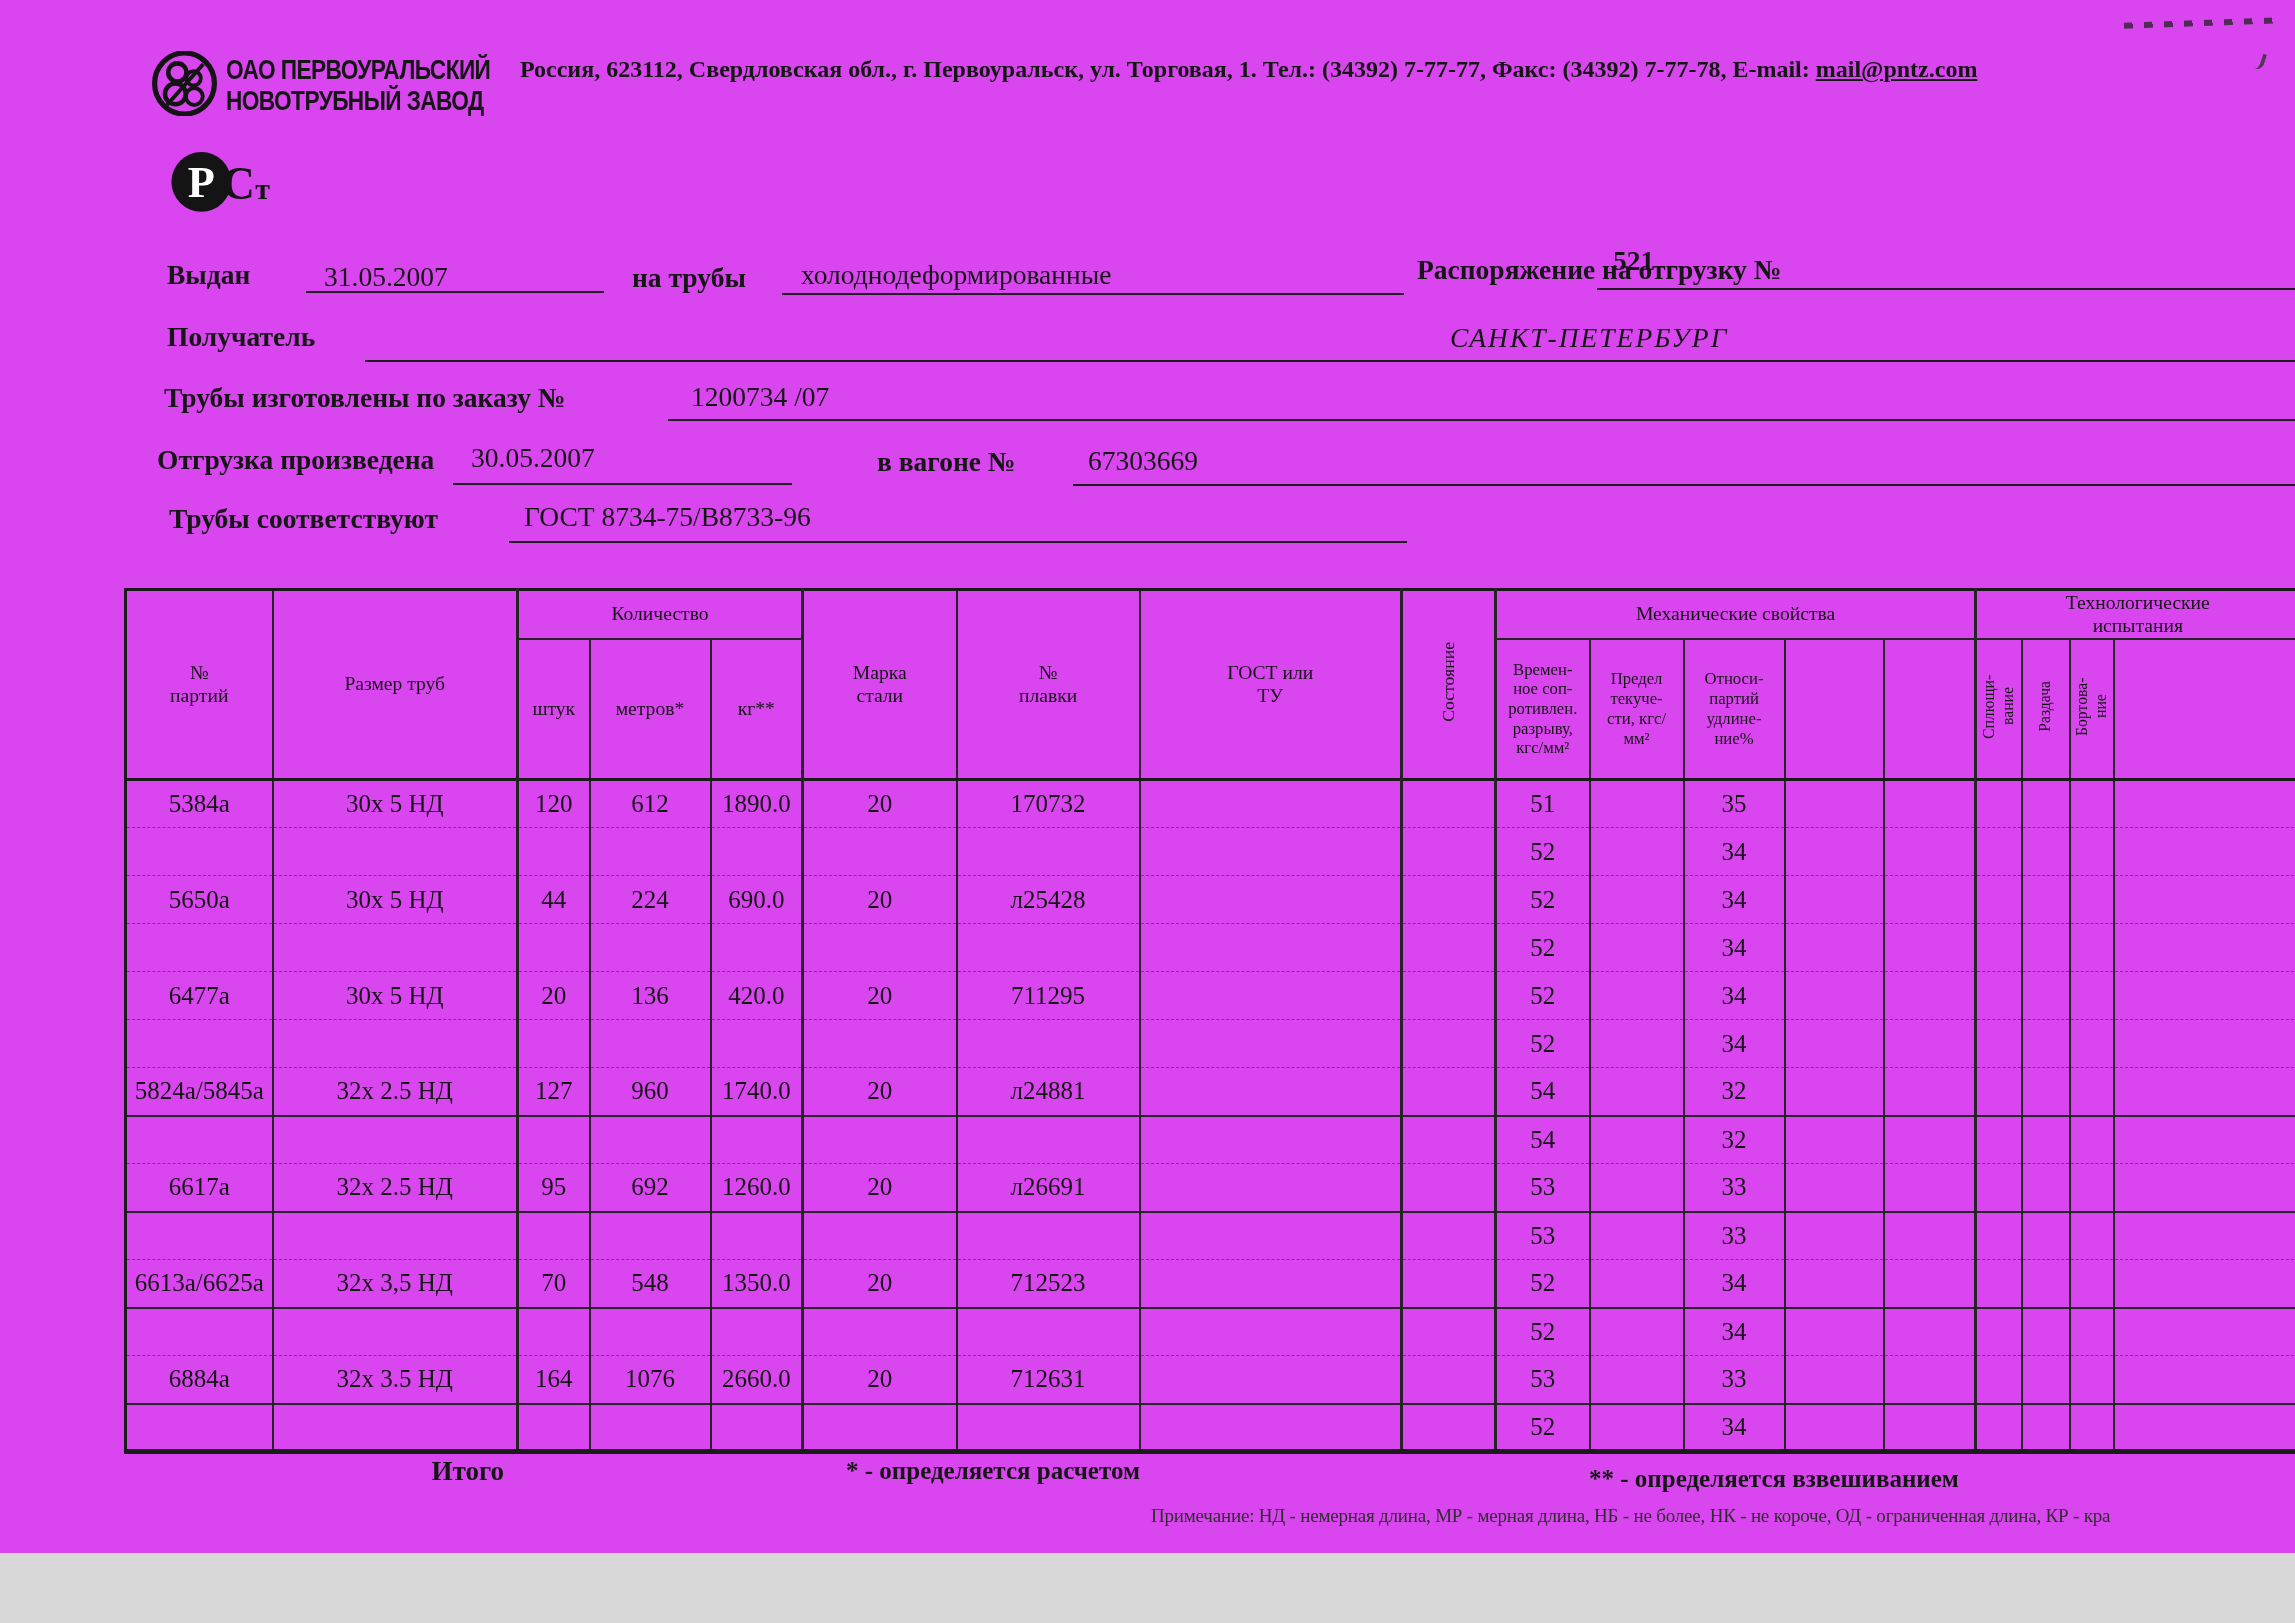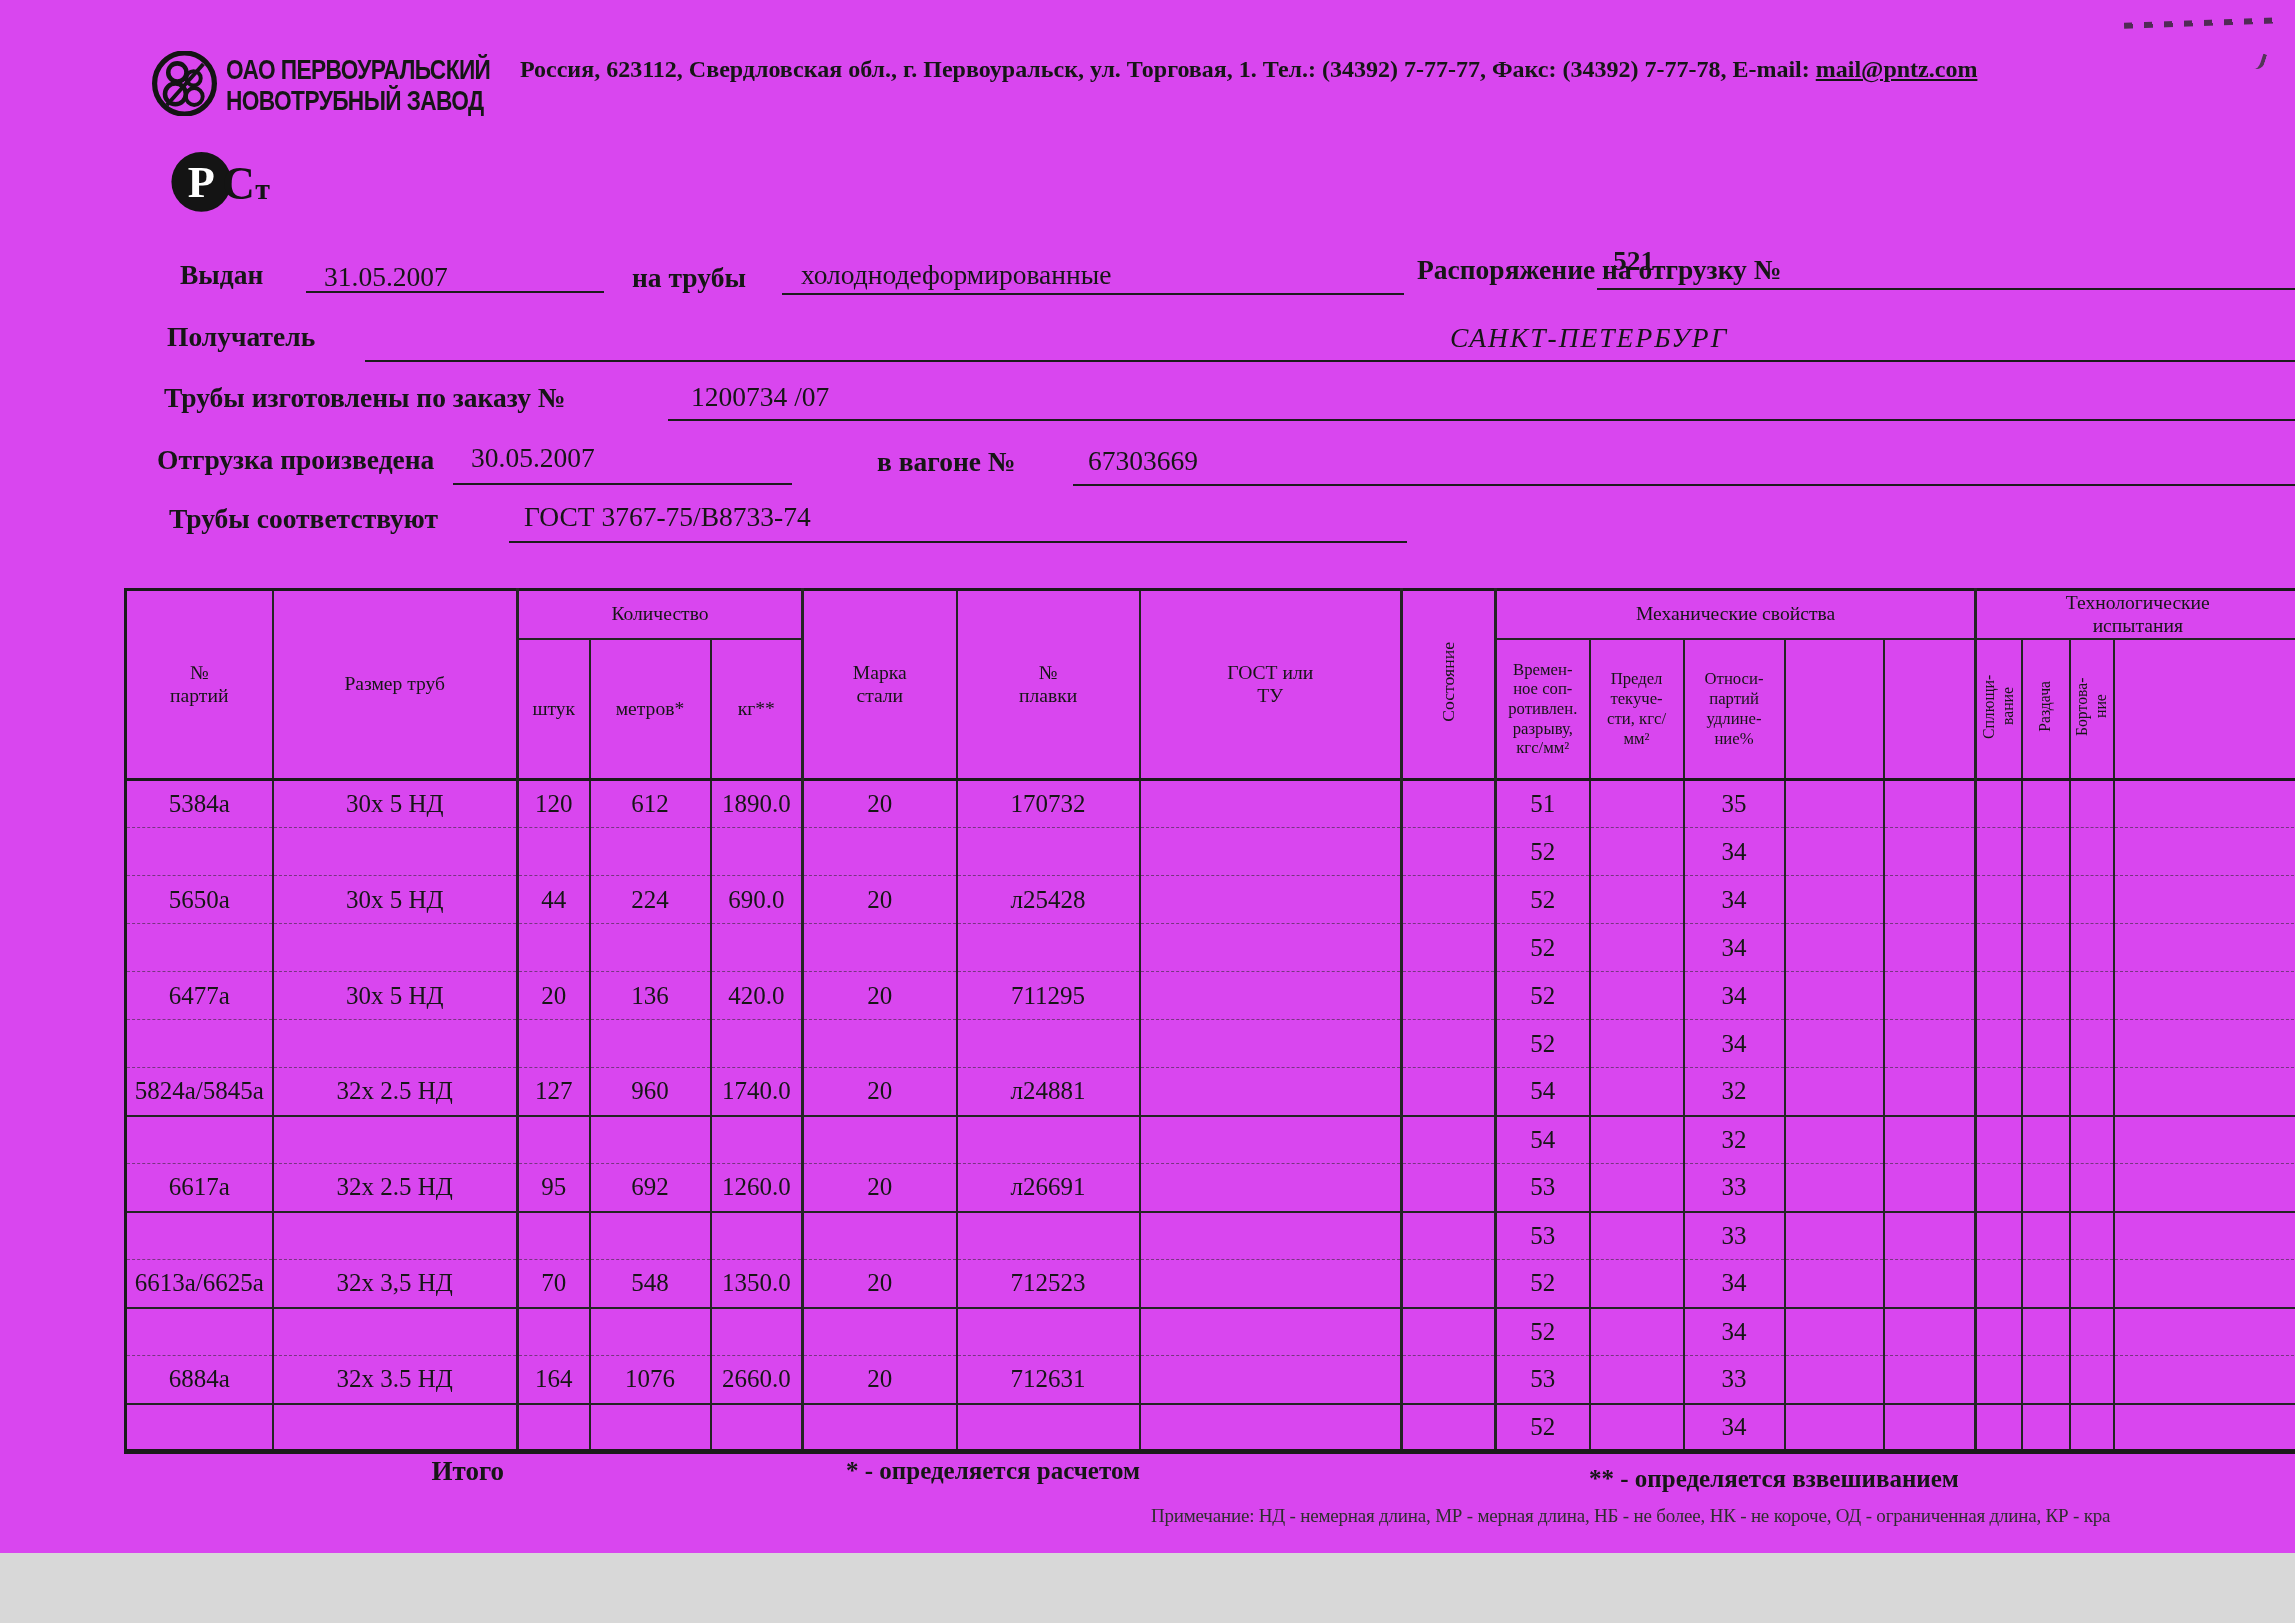--- a/index.html
+++ b/index.html
@@ -97,21 +97,21 @@
   <div class="abs" id="rst-logo">
     <svg width="105" height="69" viewBox="0 0 160 106" font-family="Liberation Serif,serif">
       <circle cx="46" cy="52" r="46" fill="#141414"></circle>
       <text x="46" y="76" font-size="68" font-weight="bold" fill="#ffffff" text-anchor="middle">Р</text>
       <text x="103" y="78" font-size="70" font-weight="bold" fill="#141414" text-anchor="middle">С</text>
       <text x="140" y="78" font-size="46" font-weight="bold" fill="#141414" text-anchor="middle">т</text>
     </svg>
   </div>
 
 
-  <div class="abs f-label" style="left:180px;top:259px;">Выдан</div>
+  <div class="abs f-label" style="left:167px;top:259px;">Выдан</div>
   <div class="abs f-value" style="left:324px;top:261px;">31.05.2007</div>
   <div class="abs uline" style="left:306px;top:291px;width:298px;"></div>
 
   <div class="abs f-label" style="left:632px;top:262px;">на трубы</div>
   <div class="abs f-value" style="left:801px;top:259px;">холоднодеформированные</div>
   <div class="abs uline" style="left:782px;top:293px;width:622px;"></div>
 
   <div class="abs f-label" style="left:1417px;top:254px;">Распоряжение на отгрузку №</div>
   <div class="abs f-value" style="left:1613px;top:245px;font-weight:bold;">521</div>
   <div class="abs uline" style="left:1597px;top:288px;width:698px;"></div>
@@ -126,21 +126,21 @@
 
   <div class="abs f-label" style="left:157px;top:444px;">Отгрузка произведена</div>
   <div class="abs f-value" style="left:471px;top:442px;">30.05.2007</div>
   <div class="abs uline" style="left:453px;top:483px;width:339px;"></div>
 
   <div class="abs f-label" style="left:877px;top:446px;">в вагоне №</div>
   <div class="abs f-value" style="left:1088px;top:445px;">67303669</div>
   <div class="abs uline" style="left:1073px;top:484px;width:1222px;"></div>
 
   <div class="abs f-label" style="left:169px;top:503px;">Трубы соответствуют</div>
-  <div class="abs f-value" style="left:524px;top:501px;">ГОСТ 3767-75/В8733-74</div>
+  <div class="abs f-value" style="left:524px;top:501px;">ГОСТ 8734-75/В8733-96</div>
   <div class="abs uline" style="left:509px;top:541px;width:898px;"></div>
 
   <table id="cert-table">
     <colgroup>
       <col style="width:147px">
         <col style="width:245px">
         <col style="width:72px">
         <col style="width:121px">
       <col style="width:92px">
         <col style="width:154px">

